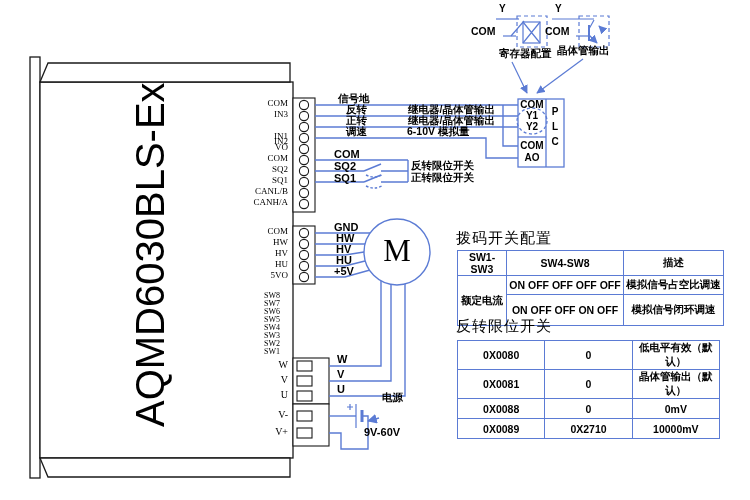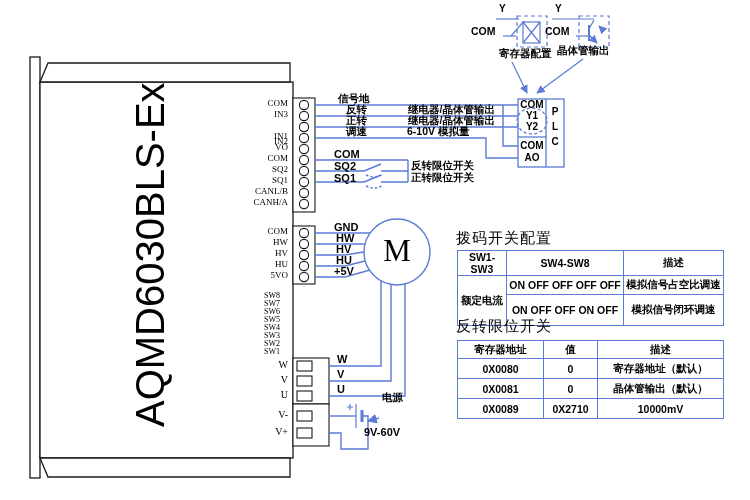--- a/index.html
+++ b/index.html
@@ -236,36 +236,36 @@
   <tr style="height:31px">
     <td>ON OFF OFF ON OFF</td>
     <td>模拟信号闭环调速</td>
   </tr>
 </tbody>
     </table>
 
 <div class="lbl sectitle" style="left:456px;top:318px">反转限位开关</div>
 <table class="tbl" style="left:457px;top:340px;width:263px">
   <tbody>
-        <tr style="height:18px">
-    <td style="width:85px">寄存器地址</td>
-    <td style="width:53px">值</td>
-    <td style="width:125px">描述</td>
-  </tr>
   <tr style="height:20px">
     <td>0X0080</td>
     <td>0</td>
-    <td>寄存器地址（默认）</td>
+    <td>低电平有效（默认）</td>
   </tr>
   <tr style="height:20px">
     <td>0X0081</td>
     <td>0</td>
     <td>晶体管输出（默认）</td>
   </tr>
   <tr style="height:20px">
+    <td>0X0088</td>
+    <td>0</td>
+    <td>0mV</td>
+  </tr>
+  <tr style="height:20px">
     <td>0X0089</td>
     <td>0X2710</td>
     <td>10000mV</td>
   </tr>
 </tbody>
     </table>
 
 </div>
 
 </body></html>

